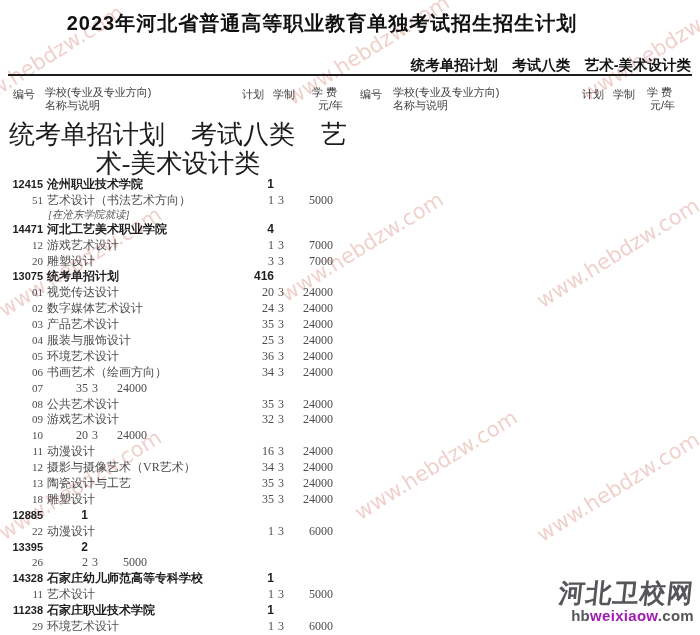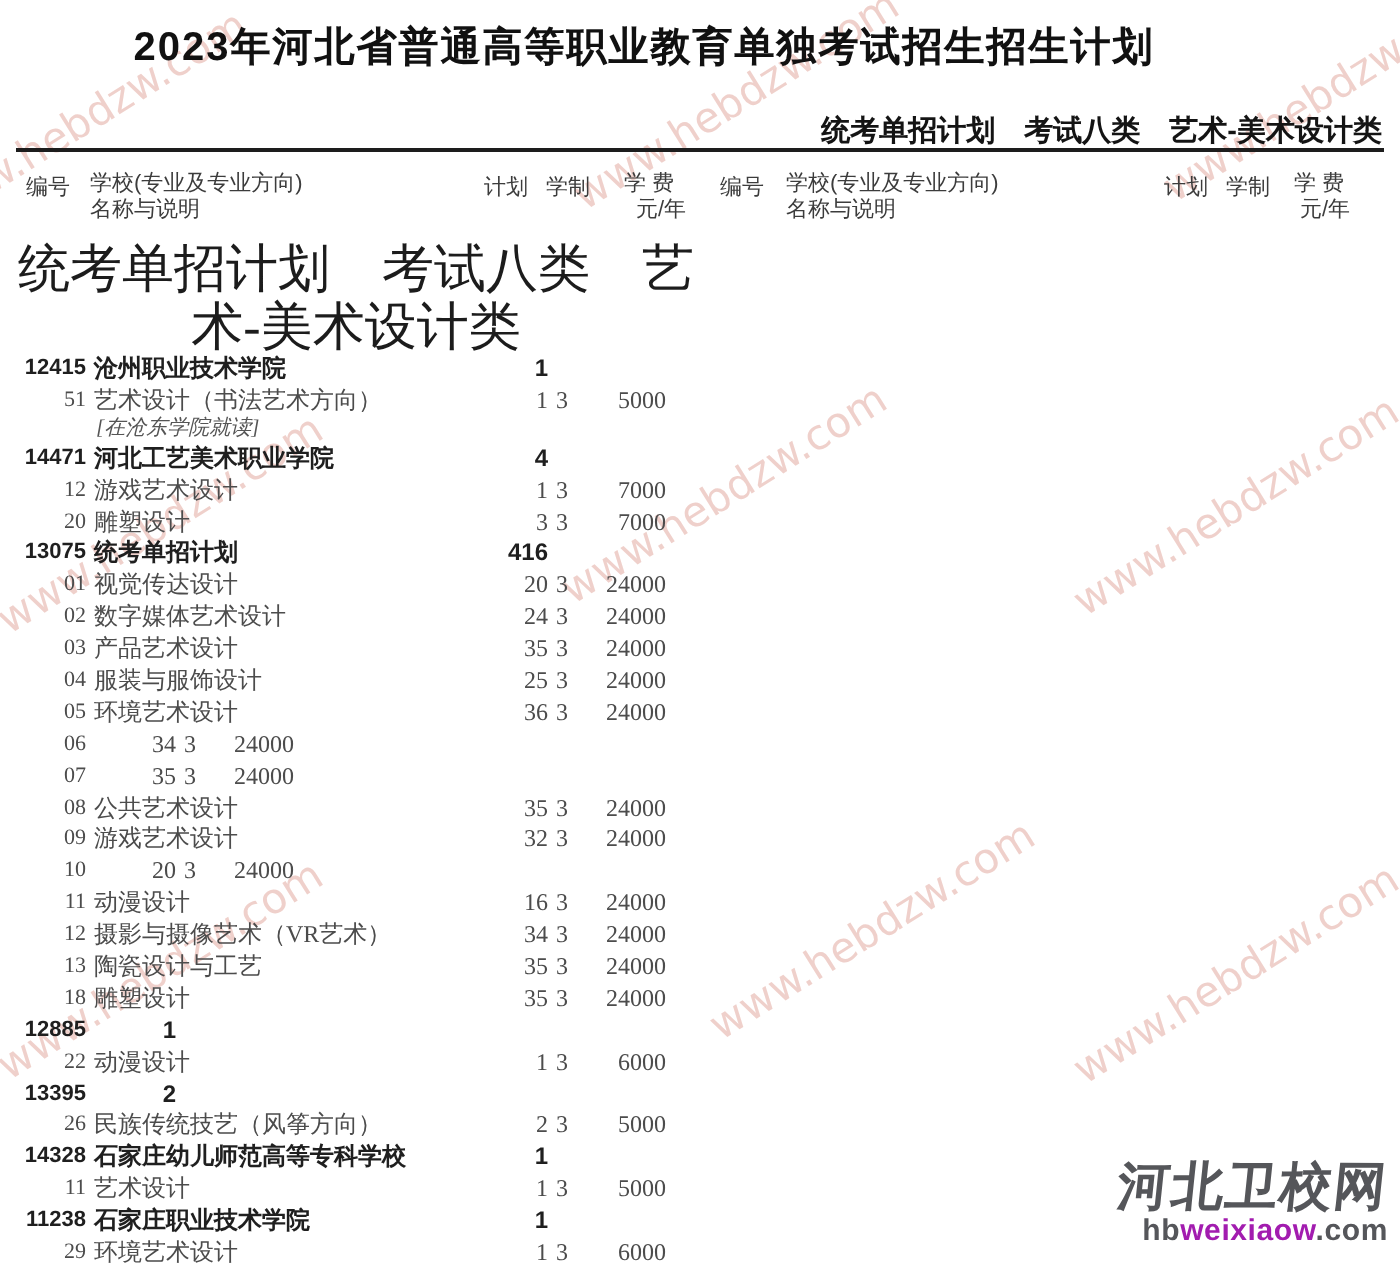--- a/index.html
+++ b/index.html
@@ -152,20 +152,21 @@
       </div>
       <div class="row program">
         <span class="c-code">05</span>
         <span class="c-name">环境艺术设计</span>
         <span class="c-plan">36</span>
         <span class="c-years">3</span>
         <span class="c-fee">24000</span>
       </div>
       <div class="row program">
         <span class="c-code">06</span>
+        <span class="c-name">书画艺术（绘画方向）</span>
         <span class="c-plan">34</span>
         <span class="c-years">3</span>
         <span class="c-fee">24000</span>
       </div>
       <div class="row program">
         <span class="c-code">07</span>
         <span class="c-plan">35</span>
         <span class="c-years">3</span>
         <span class="c-fee">24000</span>
       </div>
@@ -231,21 +232,20 @@
         <span class="c-fee">6000</span>
       </div>
       <div class="row school">
         <span class="c-code">13395</span>
         <span class="c-plan">2</span>
         <span class="c-years"></span>
         <span class="c-fee"></span>
       </div>
       <div class="row program">
         <span class="c-code">26</span>
-        <span class="c-name">民族传统技艺（风筝方向）</span>
         <span class="c-plan">2</span>
         <span class="c-years">3</span>
         <span class="c-fee">5000</span>
       </div>
       <div class="row school">
         <span class="c-code">14328</span>
         <span class="c-name">石家庄幼儿师范高等专科学校</span>
         <span class="c-plan">1</span>
         <span class="c-years"></span>
         <span class="c-fee"></span>

